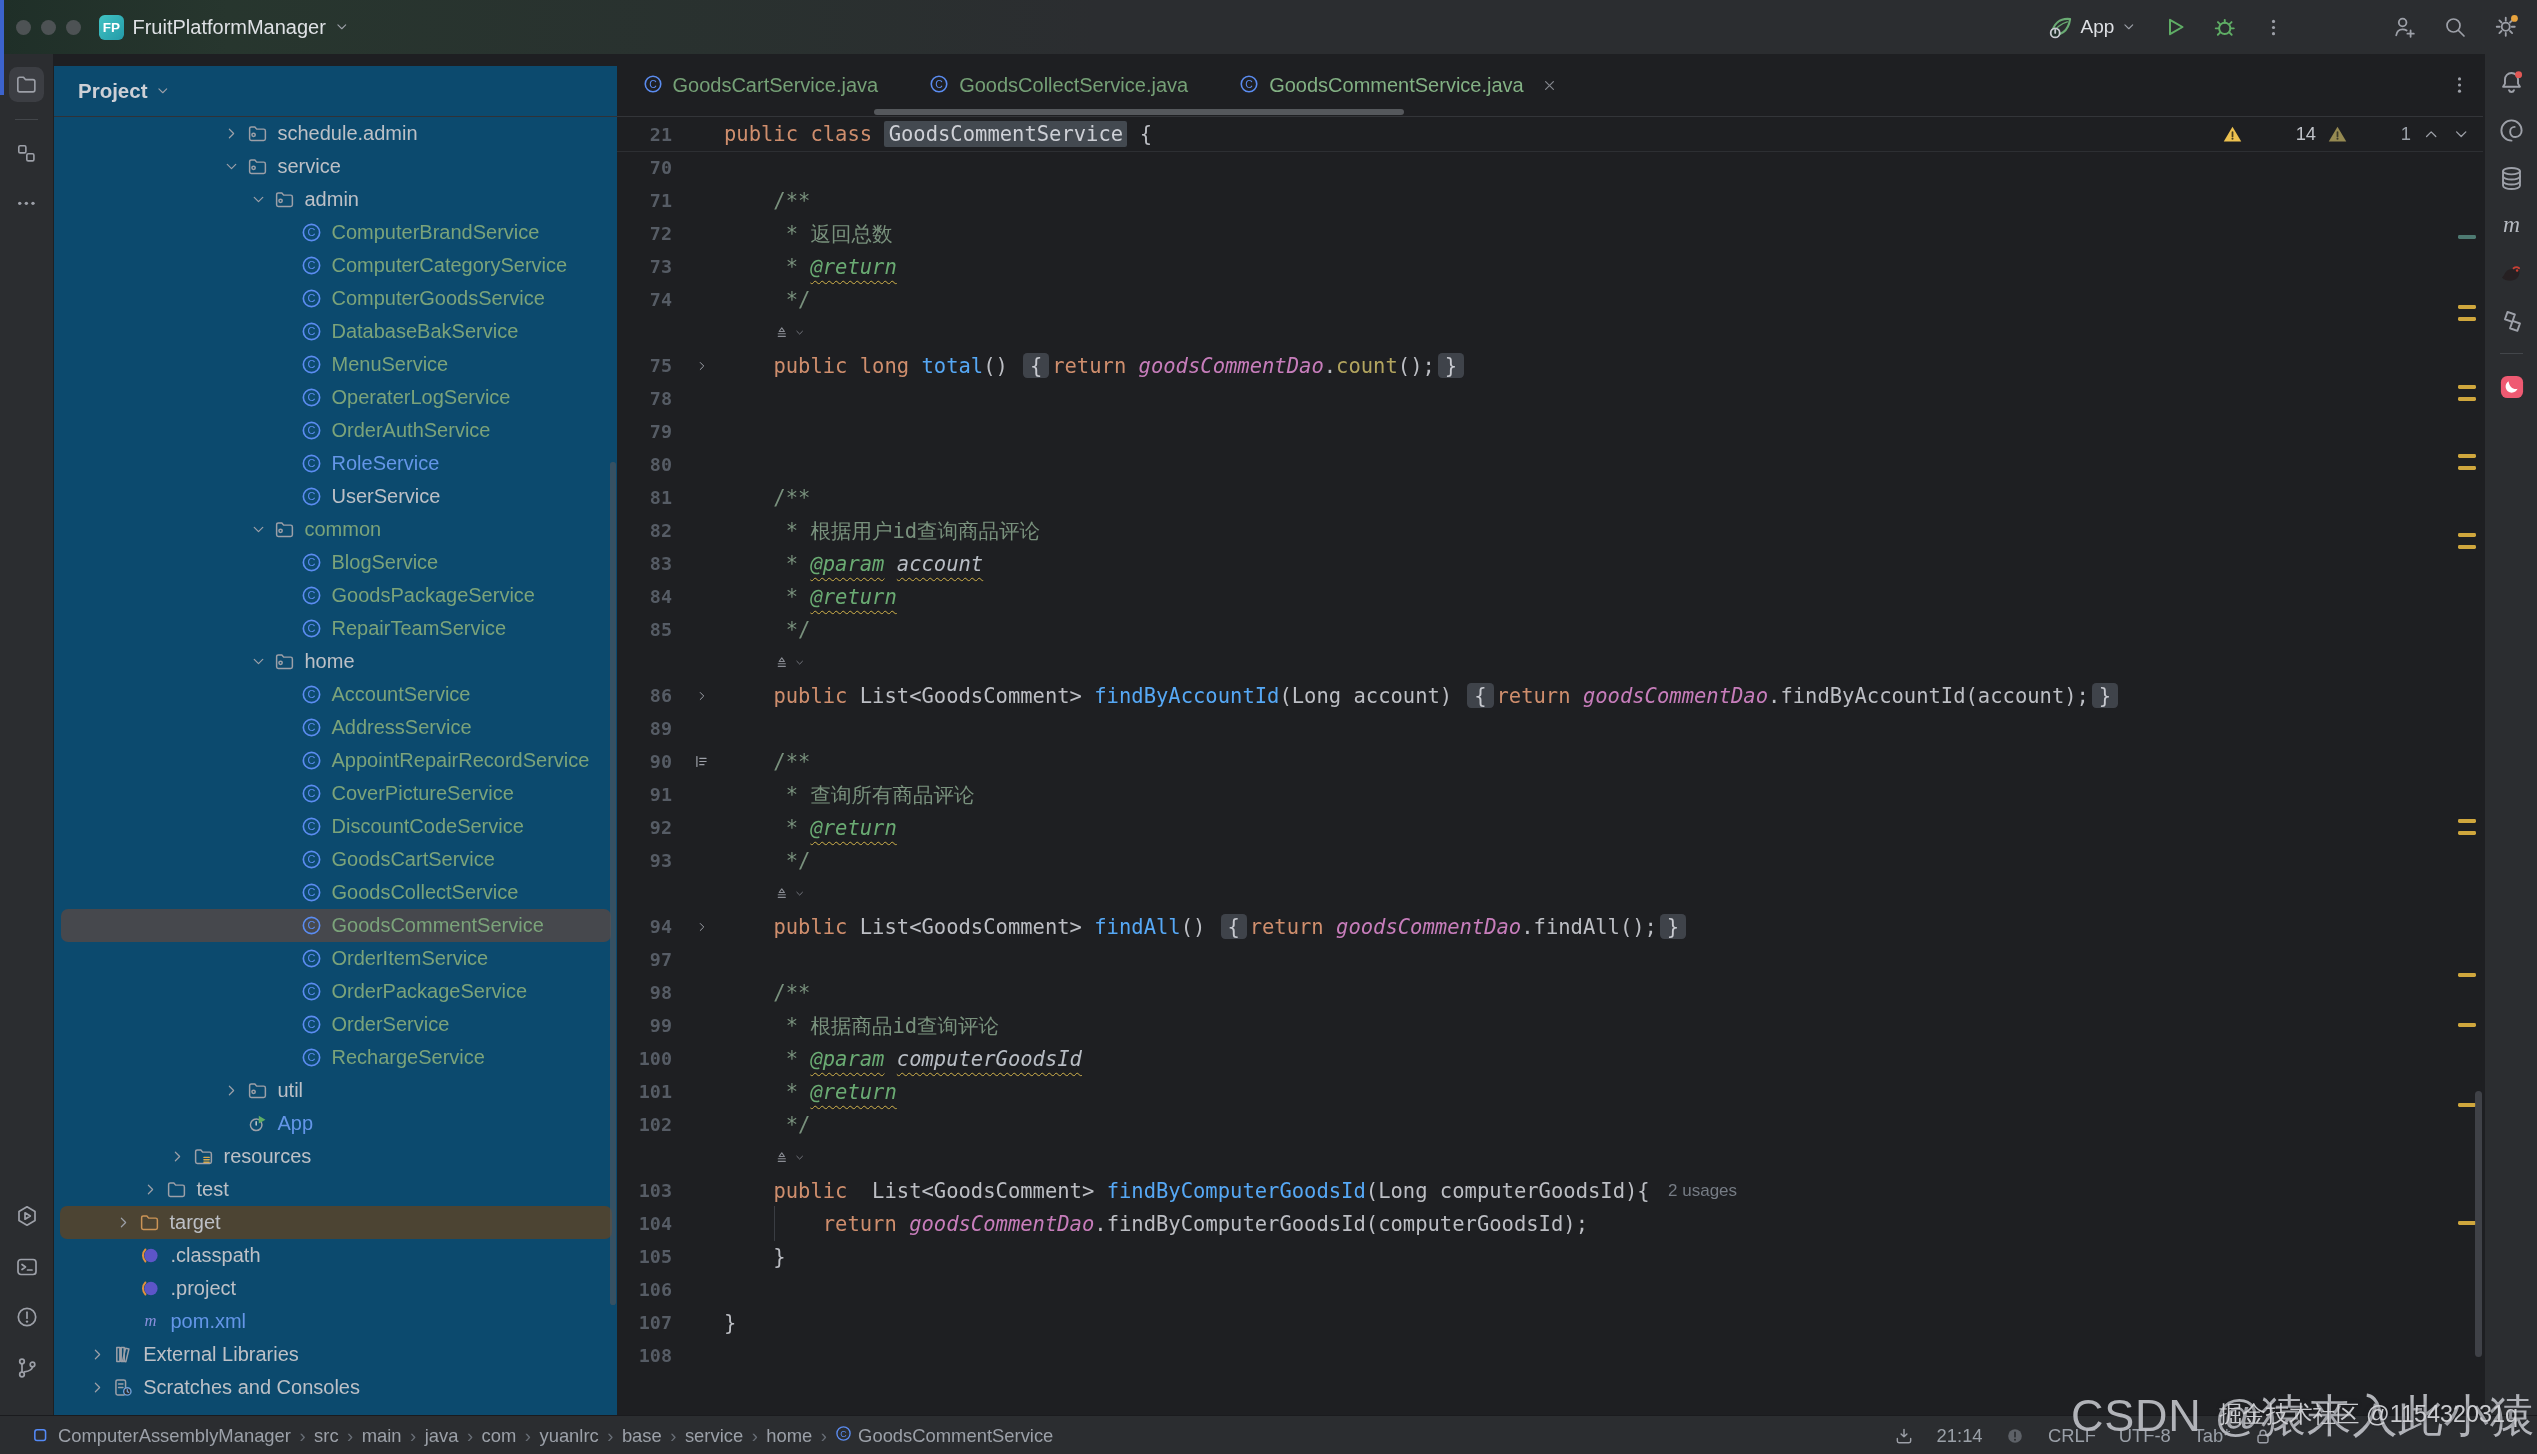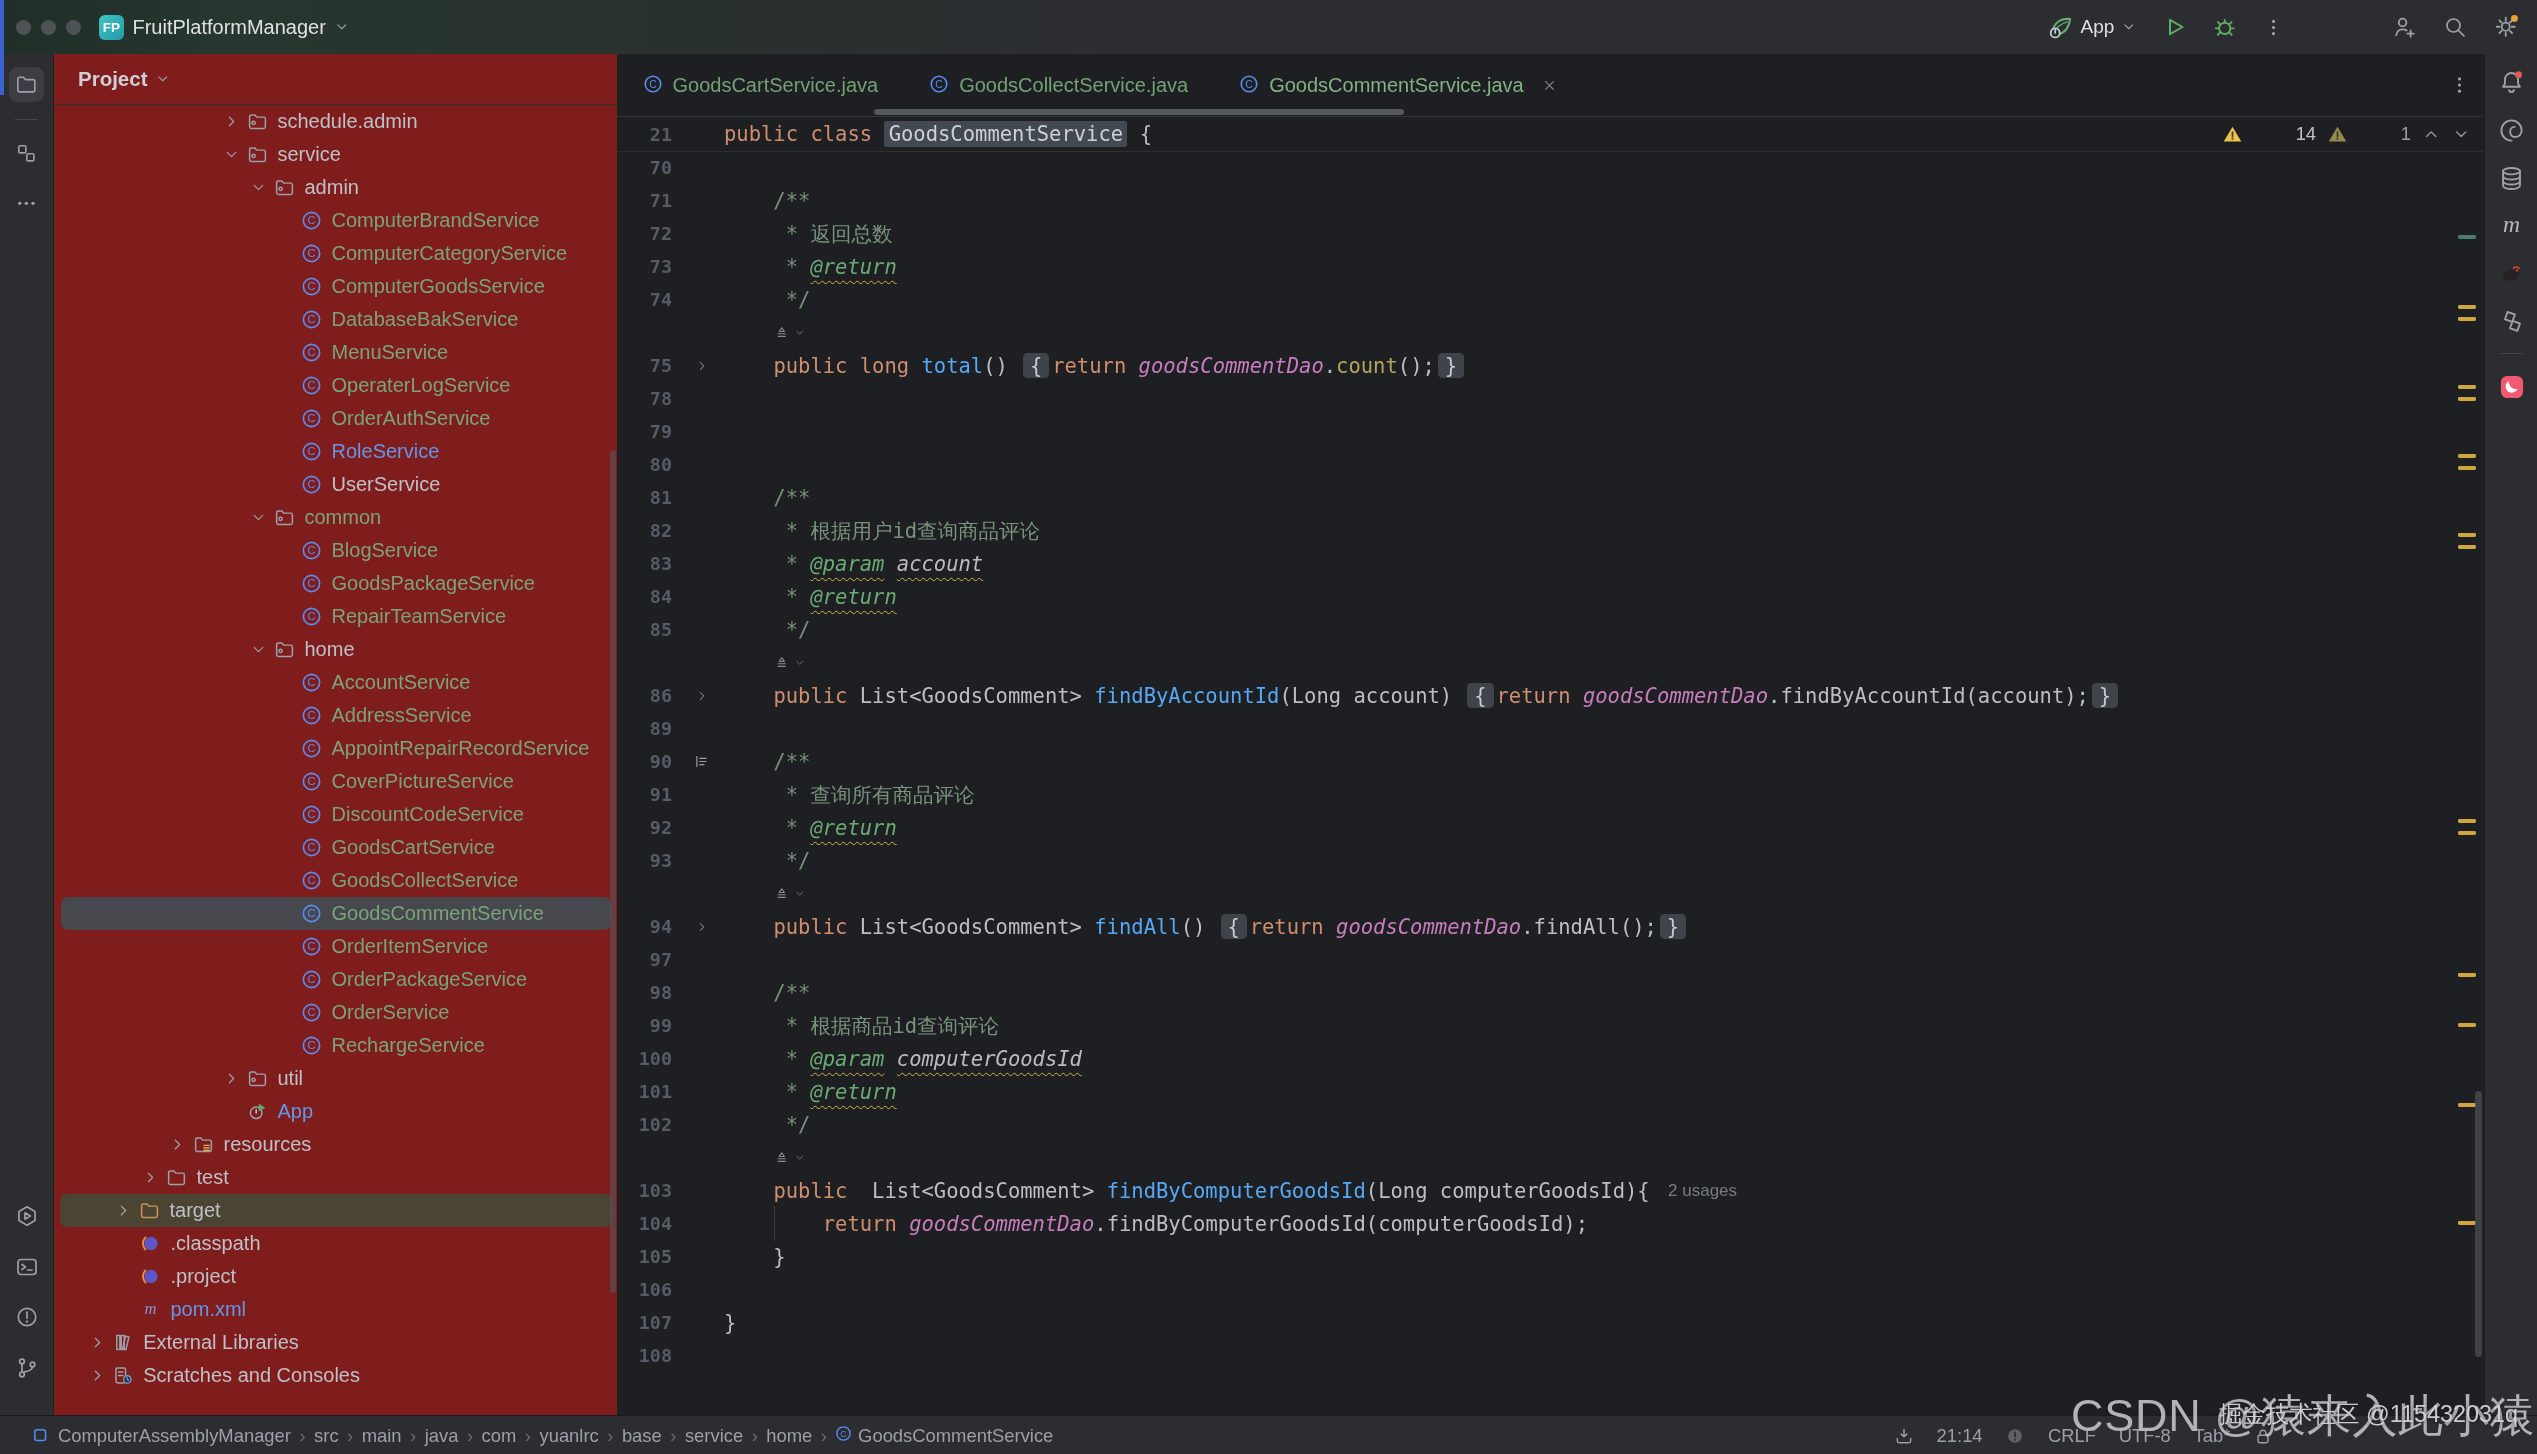--- a/index.html
+++ b/index.html
@@ -26,21 +26,21 @@
   .left-stripe{position:absolute;left:0;top:54px;width:54px;height:1361px;background:#2b2d30;
     border-right:0.7px solid #1e1f22;display:flex;flex-direction:column;align-items:center;padding:12.7px 0 14px;box-sizing:border-box;}
   .stripe-btn{width:35px;height:35px;border-radius:8.5px;display:flex;align-items:center;justify-content:center;margin-bottom:15.6px;}
   .stripe-btn.sel{background:#3c3e43;}
   .stripe-div{width:22.7px;height:1.4px;background:#43464a;margin:1.4px 0 15.6px;}
   .stripe-bottom{margin-top:auto;display:flex;flex-direction:column;align-items:center;}
   .right-stripe{position:absolute;left:2484px;top:54px;width:54px;height:1361px;background:#2b2d30;
     border-left:0.7px solid #1e1f22;display:flex;flex-direction:column;align-items:center;padding-top:11.3px;box-sizing:border-box;}
   .right-stripe .stripe-btn{margin-bottom:12.7px;}
   
-  .project-panel{position:absolute;left:54px;top:54px;width:564px;height:1361px;background:#7f1d1d;
+  .project-panel{position:absolute;left:54px;top:66px;width:564px;height:1361px;background:#0c4a6e;
     border-right:1.4px solid #1e1f22;overflow:hidden;}
   .pp-header{height:50px;display:flex;align-items:center;gap:7px;padding-left:24px;border-bottom:0.7px solid #303237;}
   .pp-title{color:#ced0d6;font-size:20.5px;font-weight:700;}
   .tree{position:absolute;left:0;top:51px;right:0;bottom:0;}
   .trow{height:33px;display:flex;align-items:center;box-sizing:border-box;margin:0 7px;border-radius:7px;}
   .trow.sel{background:#46484d;}
   .trow.exc{background:#4c4433;margin:0 6px;}
   .tch{width:27px;display:flex;justify-content:center;flex:none;}
   .tic{width:24px;display:flex;justify-content:center;flex:none;margin-right:8.5px;}
   .tlb{font-size:20px;white-space:nowrap;}

